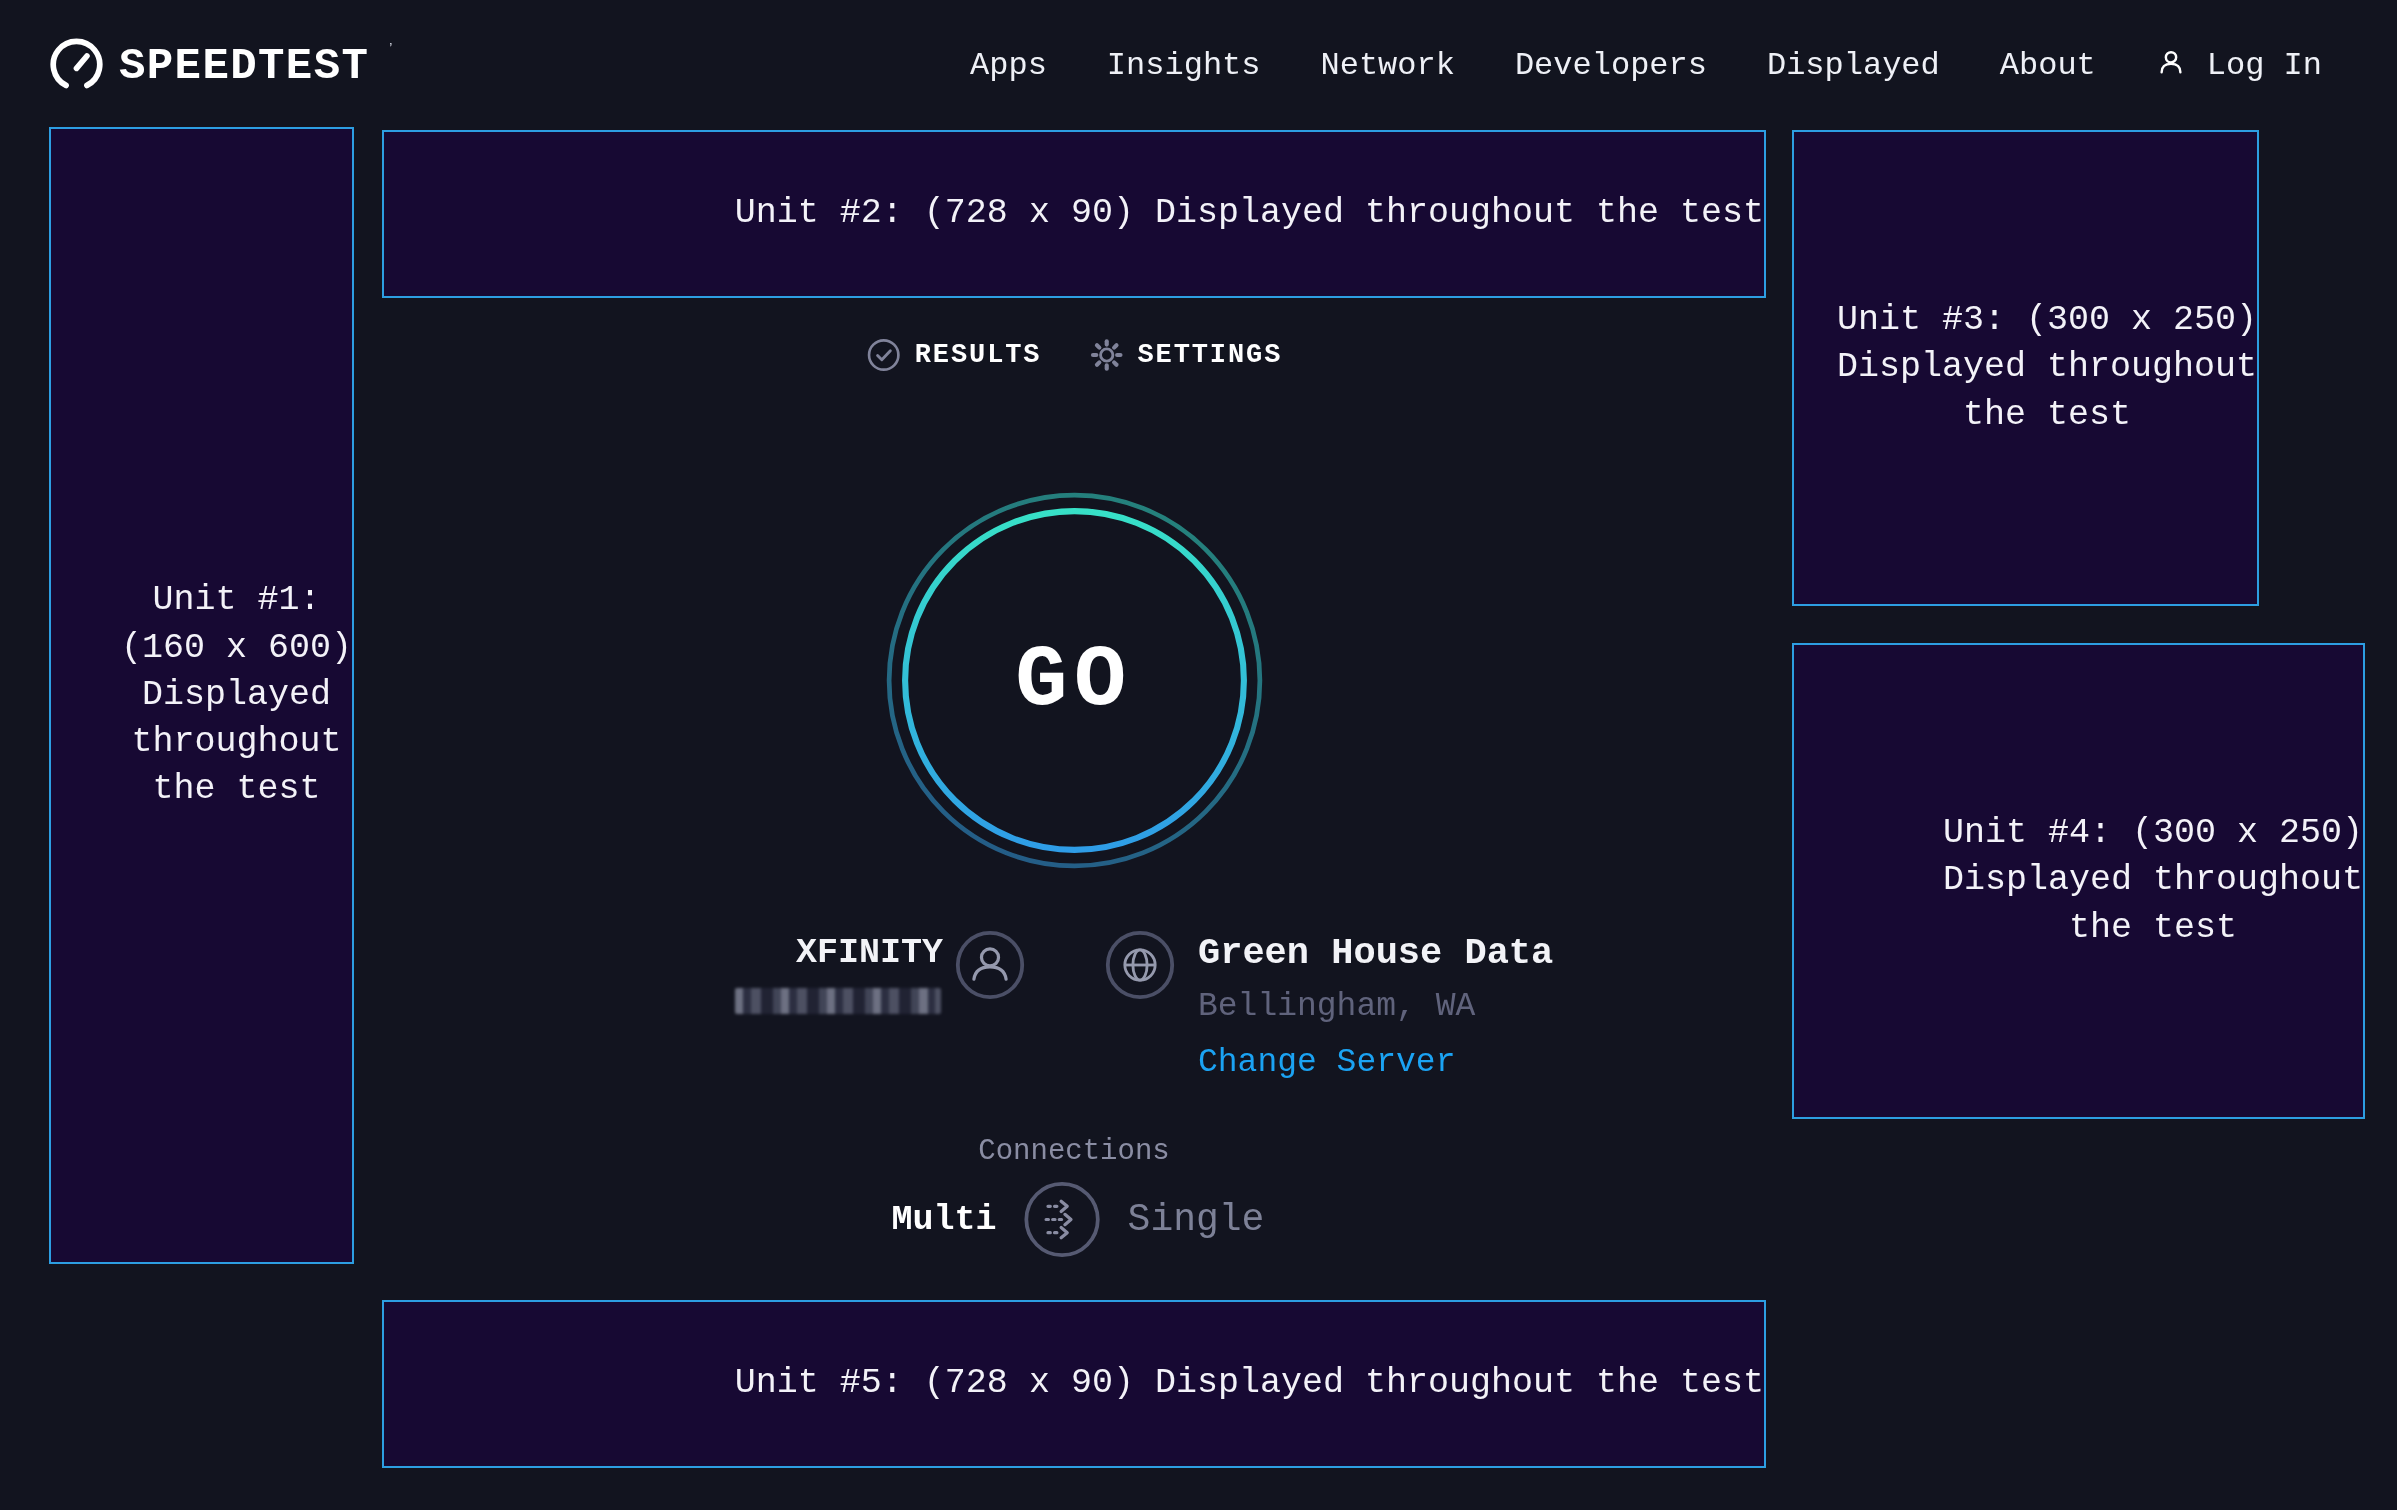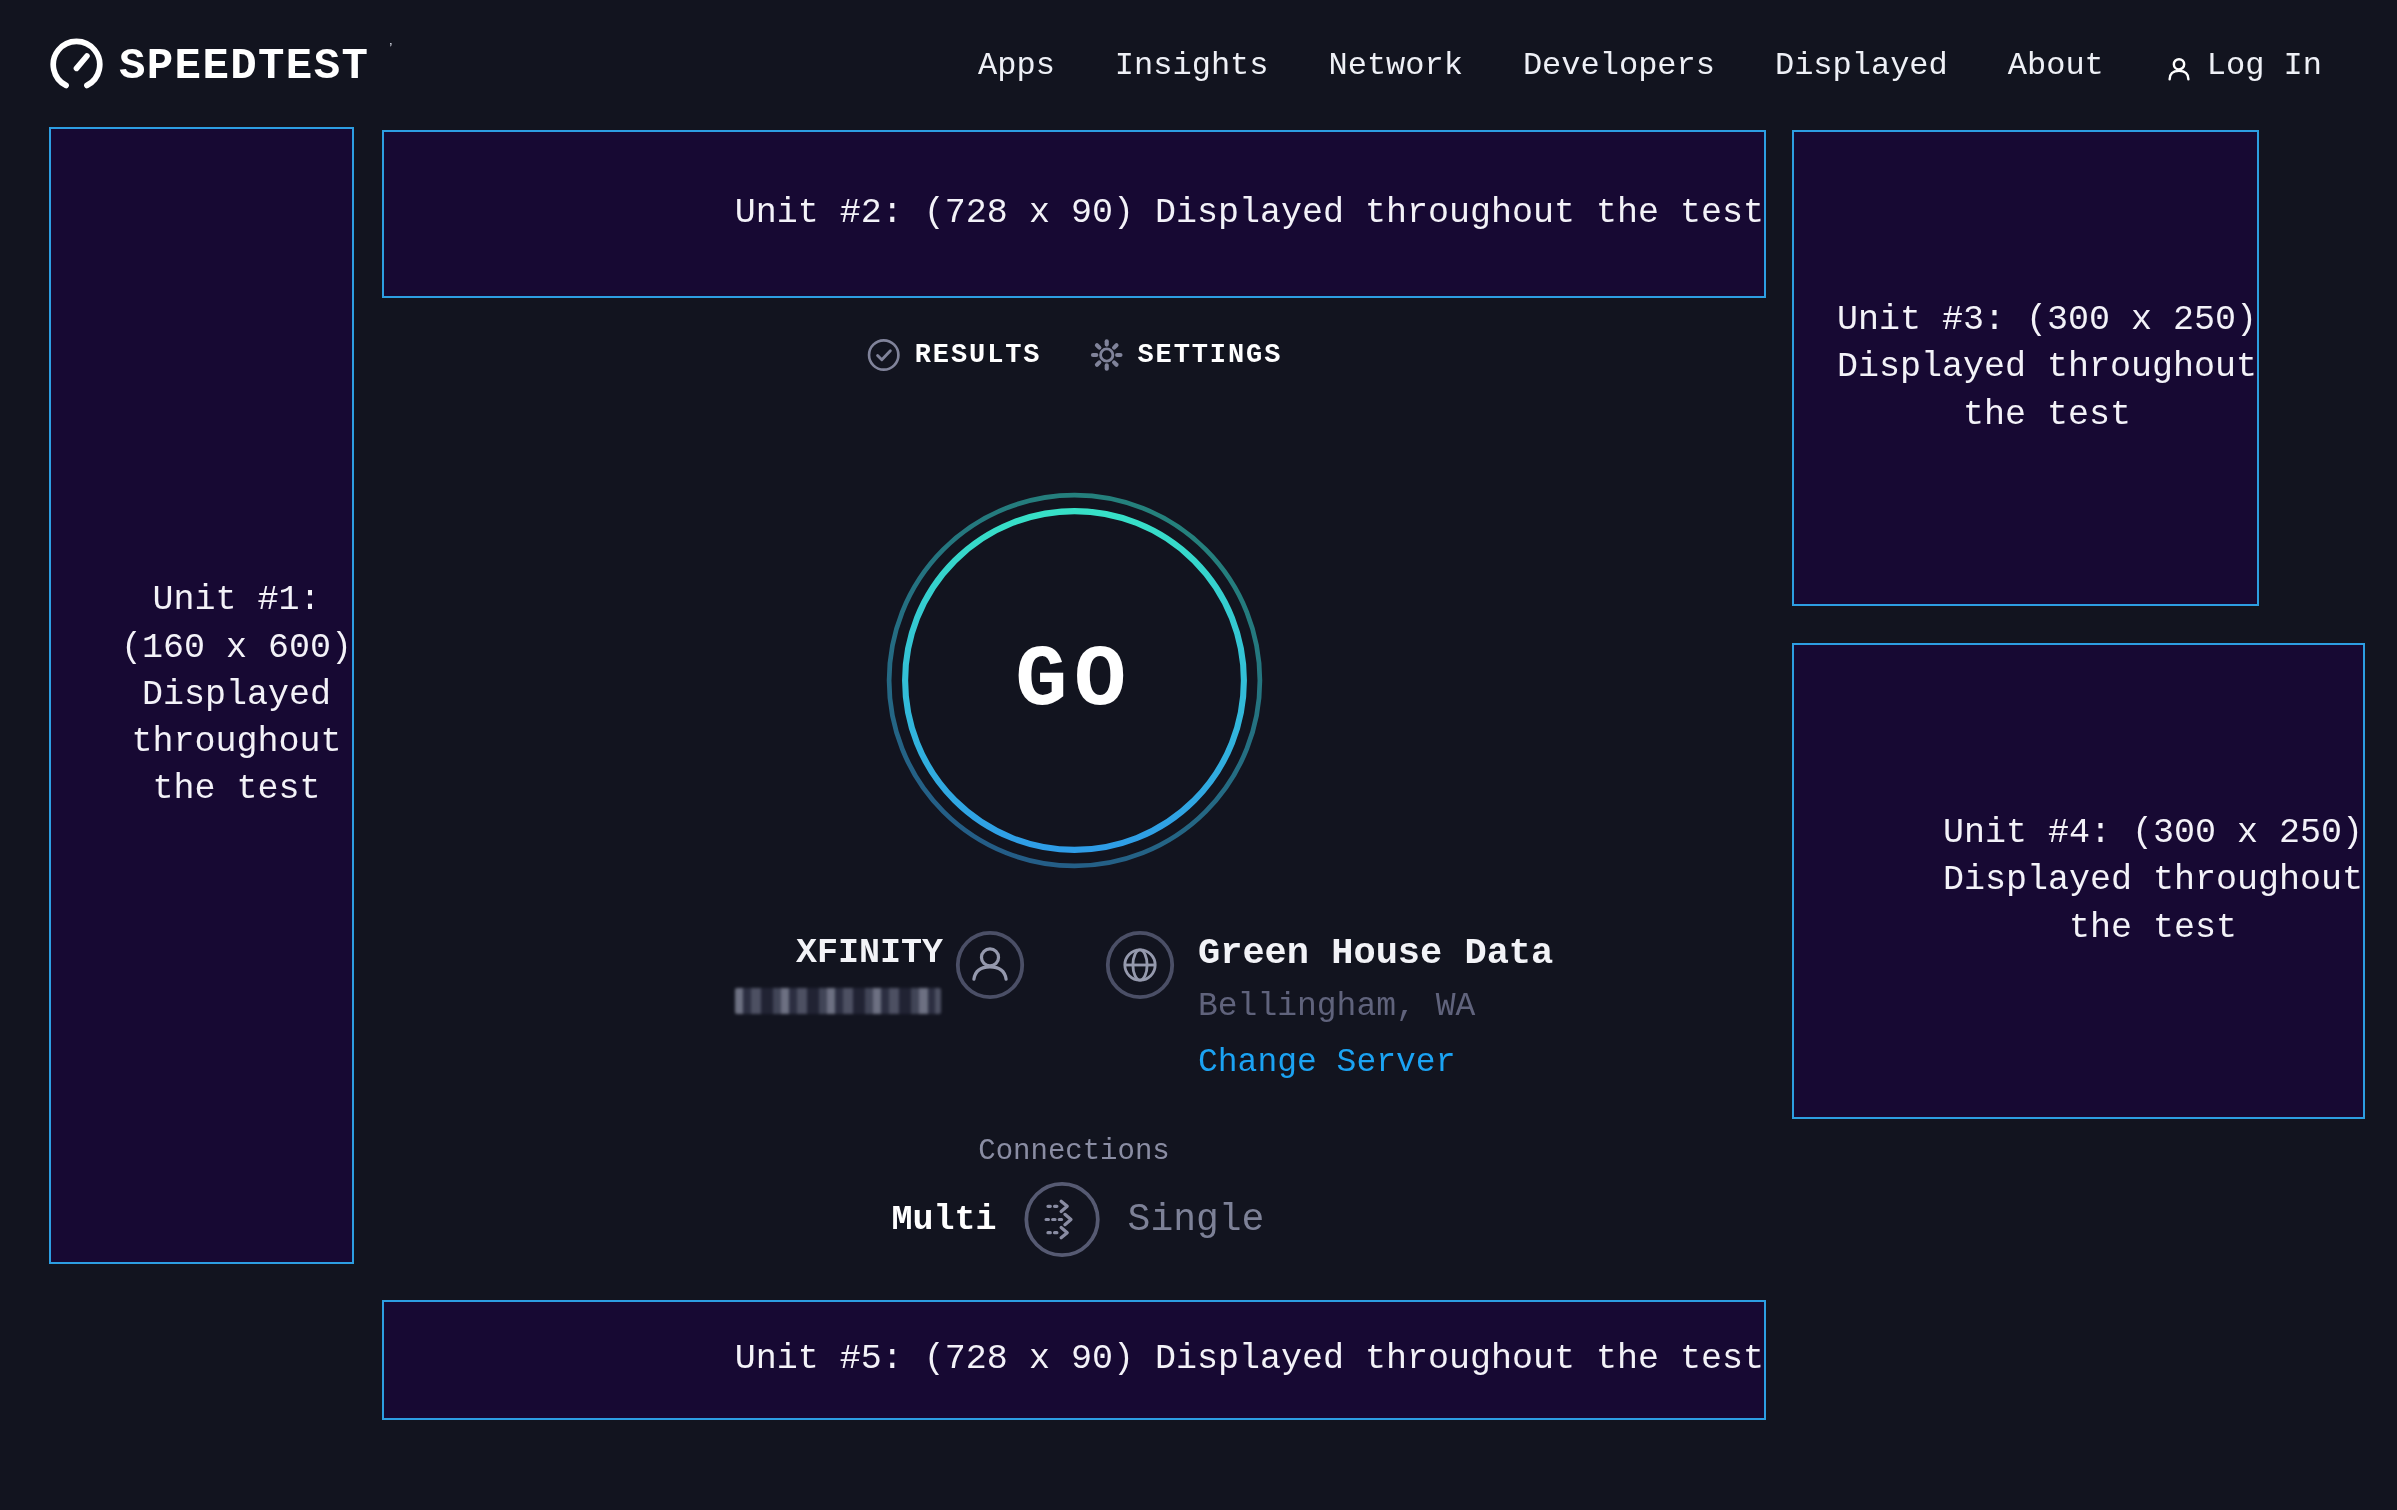--- a/index.html
+++ b/index.html
@@ -10,34 +10,34 @@
     font-family:Liberation Mono, monospace;
     color:#eef0f6;
   }
 
   
   #logo { position:absolute; left:49px; top:38px; display:flex; align-items:center; gap:15px; cursor:pointer; }
   #logo .word { font-size:44px; font-weight:700; letter-spacing:1.4px; color:#ffffff; }
   #logo .tm { font-size:15px; color:#cfd2dd; align-self:flex-start; margin-top:3.8px; margin-left:1.9px; }
   #nav { position:absolute; top:0; right:75px; height:130px; display:flex; align-items:center; gap:60px; }
   .nav-item { font-size:32px; color:#eef0f6; cursor:pointer; white-space:nowrap; }
-  #login { display:flex; align-items:flex-end; gap:13px; cursor:pointer; }
+  #login { display:flex; align-items:flex-start; gap:21px; cursor:pointer; }
 
   
   .ad-unit {
     position:absolute; border:2.8px solid #2d9ee2; background:#170933;
     display:flex; align-items:center; justify-content:flex-end;
     text-align:center; color:#f3f2f8; font-size:35px; line-height:1.35;
     white-space:pre-line; cursor:pointer;
   }
   #unit1 { left:49px;  top:127px;  width:305px;  height:1137px; }
   #unit2 { left:382px; top:130px;  width:1384px; height:168px;  }
   #unit3 { left:1792px;top:130px;  width:467px;  height:476px;  }
   #unit4 { left:1792px;top:643px;  width:573px;  height:476px;  }
-  #unit5 { left:382px; top:1300px; width:1384px; height:120px;  }
+  #unit5 { left:382px; top:1300px; width:1384px; height:168px;  }
 
   
   #tabs { position:absolute; left:1074px; top:337px; transform:translateX(-50%);
           display:flex; align-items:center; gap:47px; }
   .tab { display:flex; align-items:center; gap:13px; cursor:pointer; }
   .tab .lbl { font-size:27px; font-weight:700; letter-spacing:1.9px; color:#ffffff; }
 
   
   #go-rings { position:absolute; left:875px; top:481px; }
   #go-label { position:absolute; left:1074px; top:681px; transform:translate(-50%,-50%);

